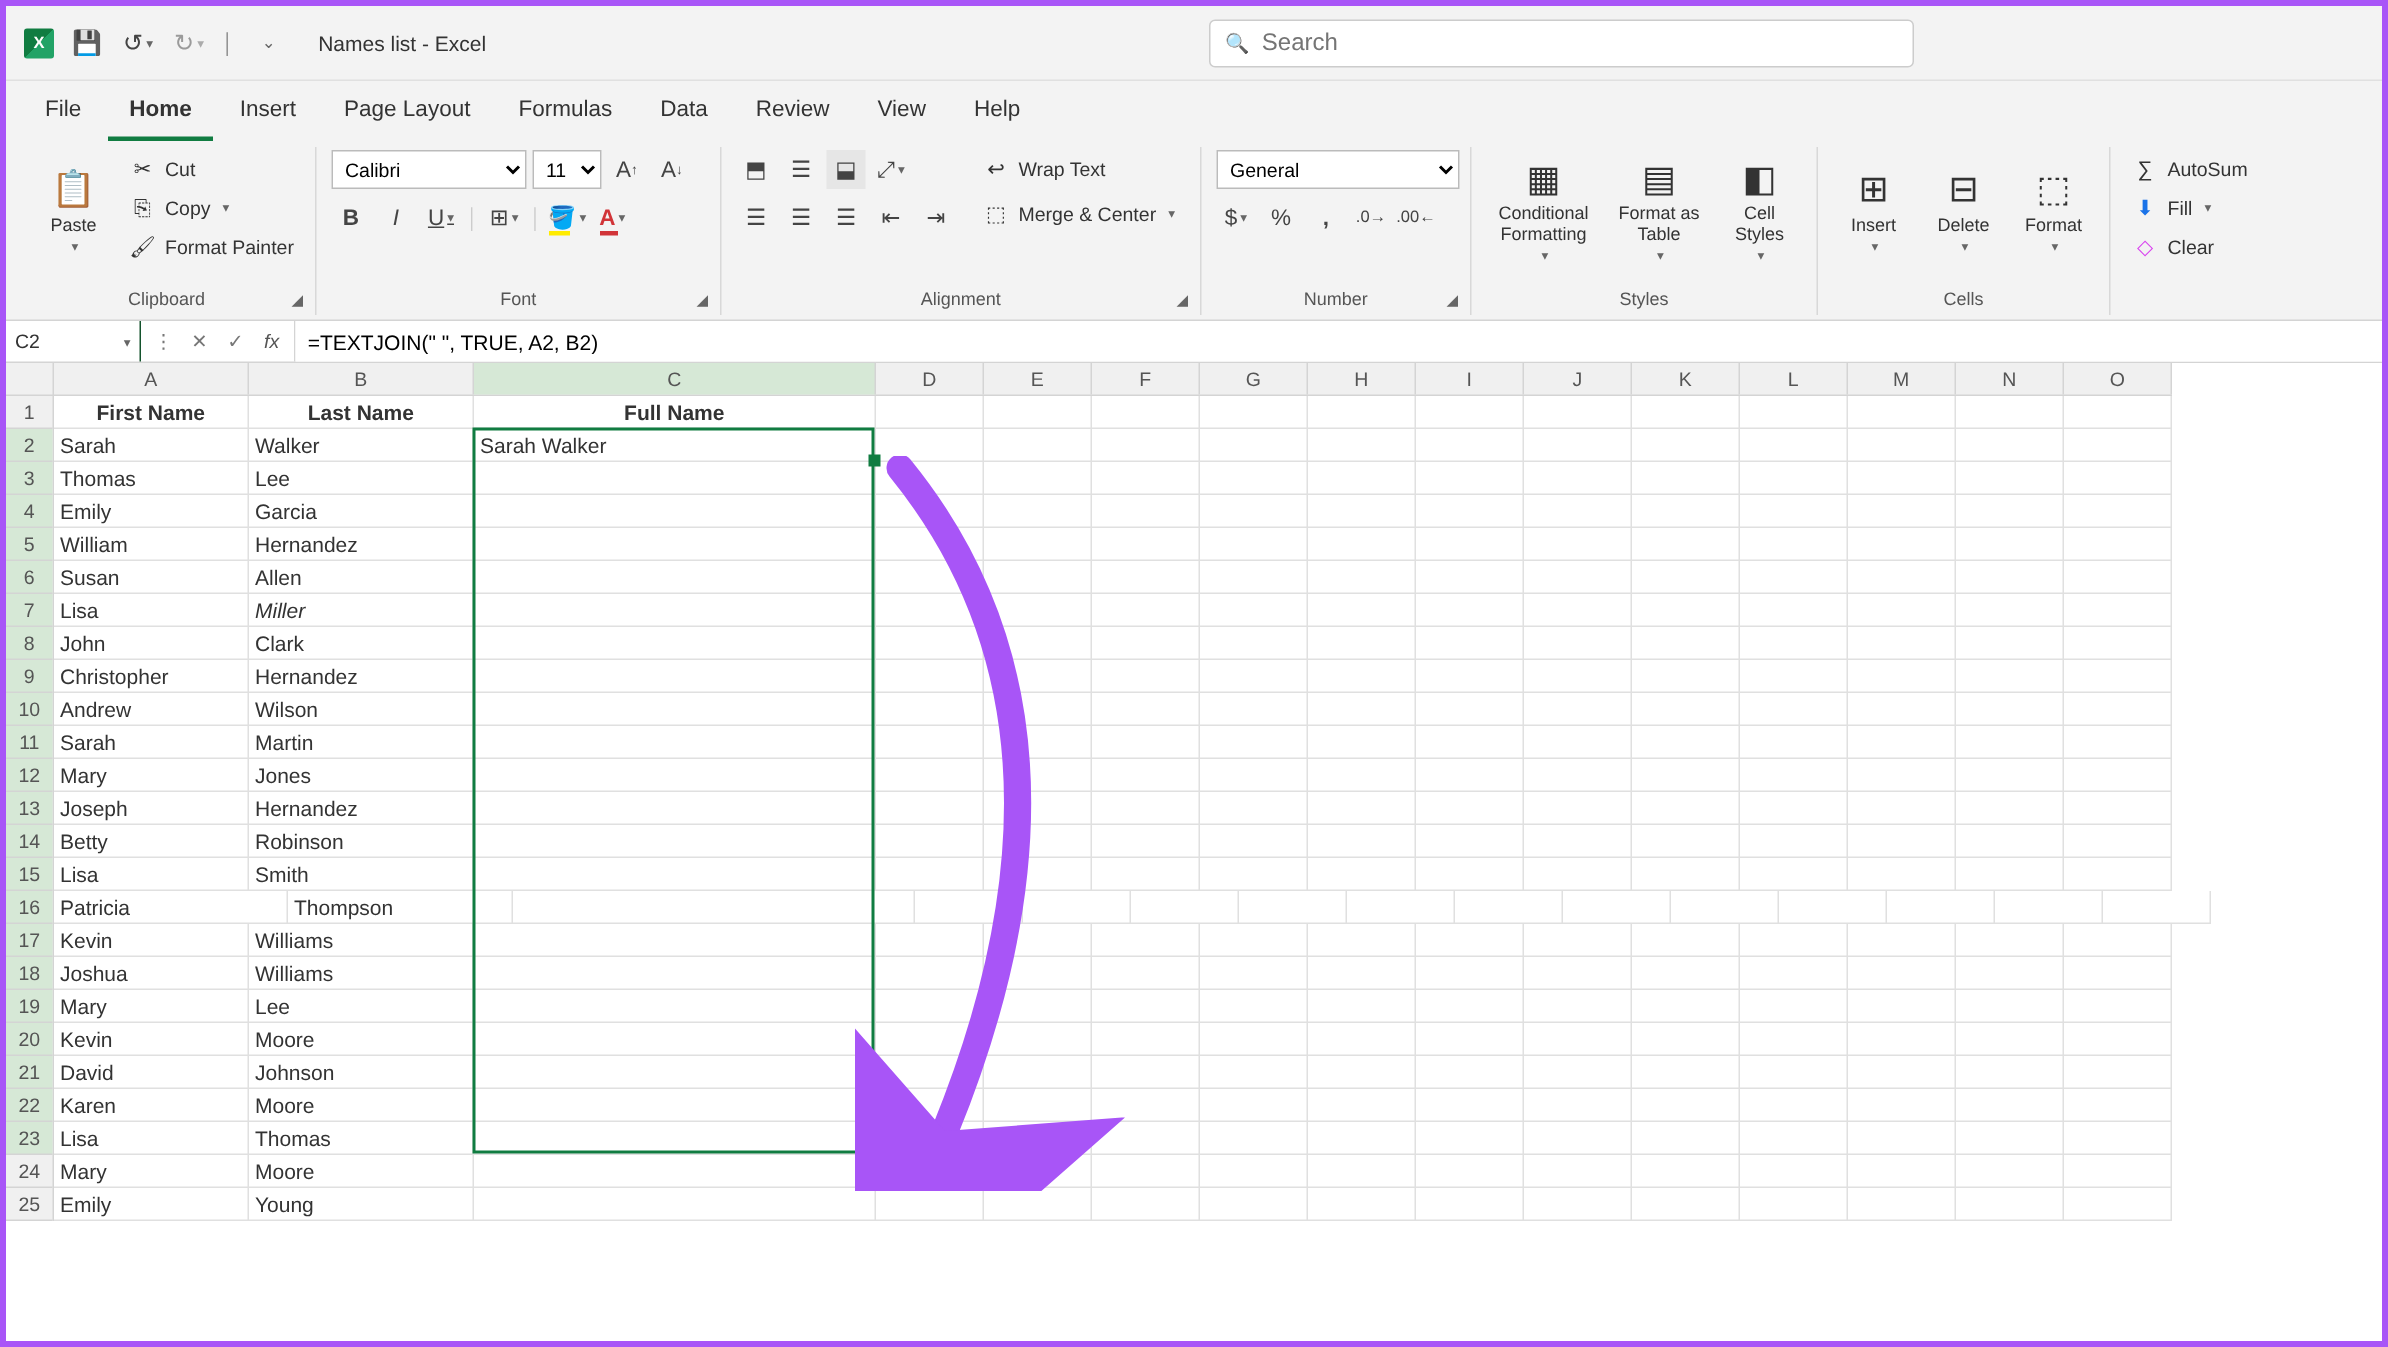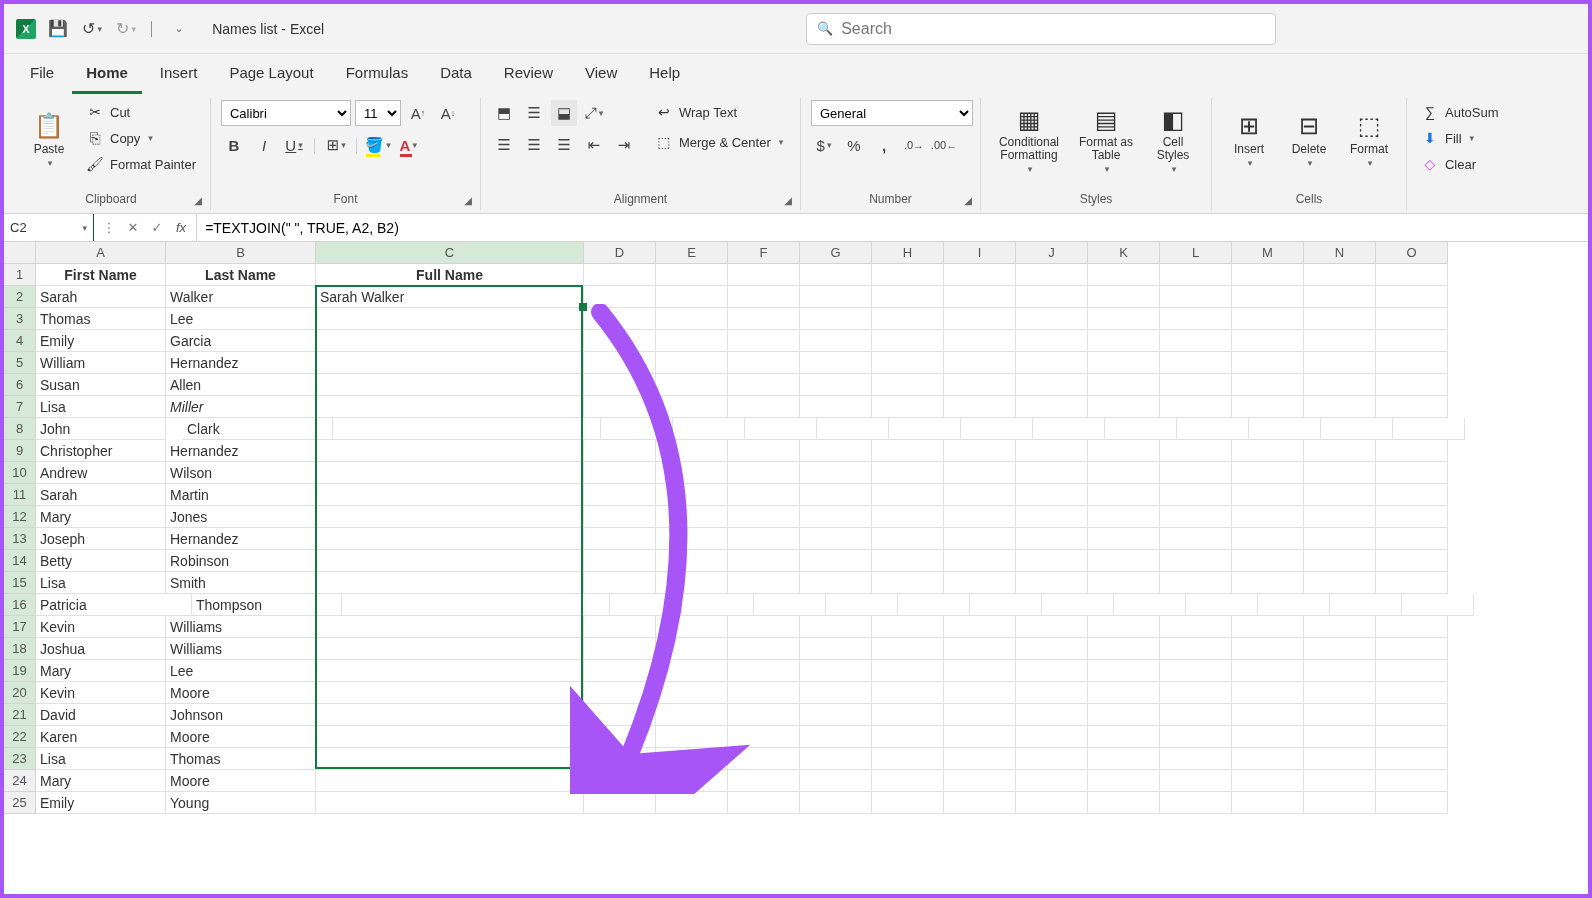--- a/index.html
+++ b/index.html
@@ -442,21 +442,21 @@
             <div class="cell" style="width: 72px;"></div>
             <div class="cell" style="width: 72px;"></div>
             <div class="cell" style="width: 72px;"></div>
             <div class="cell" style="width: 72px;"></div>
             <div class="cell" style="width: 72px;"></div>
             <div class="cell" style="width: 72px;"></div>
             <div class="cell" style="width: 72px;"></div>
           </div>
           <div class="cell-row">
             <div class="cell" style="width: 130px;">John</div>
-            <div class="cell" style="width: 150px; margin-left: 17px;">Clark</div>
+            <div class="cell" style="width: 150px;">Clark</div>
             <div class="cell" style="width: 268px;"></div>
             <div class="cell" style="width: 72px;"></div>
             <div class="cell" style="width: 72px;"></div>
             <div class="cell" style="width: 72px;"></div>
             <div class="cell" style="width: 72px;"></div>
             <div class="cell" style="width: 72px;"></div>
             <div class="cell" style="width: 72px;"></div>
             <div class="cell" style="width: 72px;"></div>
             <div class="cell" style="width: 72px;"></div>
             <div class="cell" style="width: 72px;"></div>

